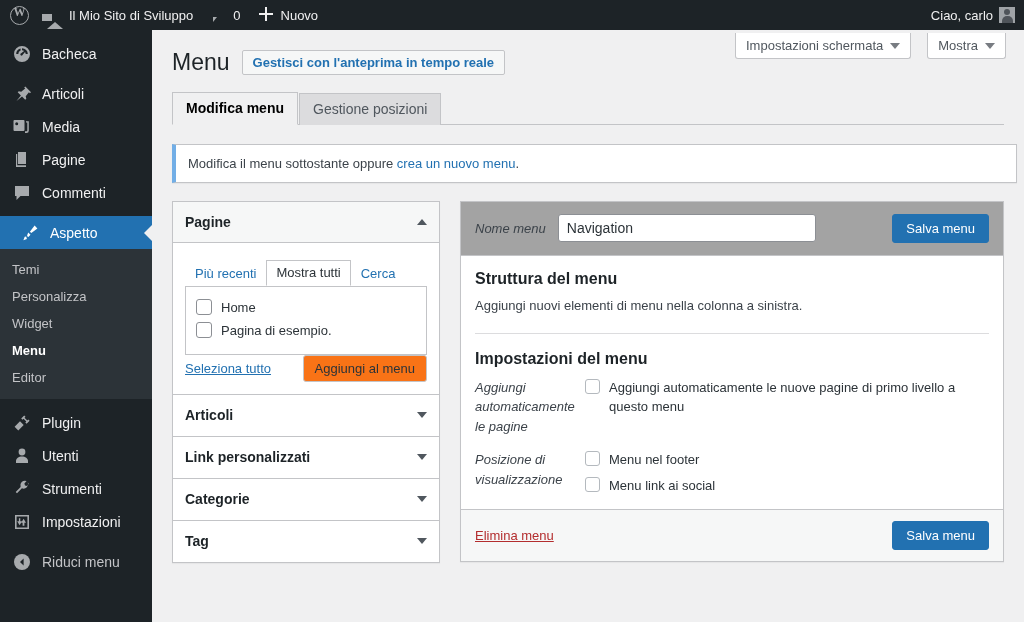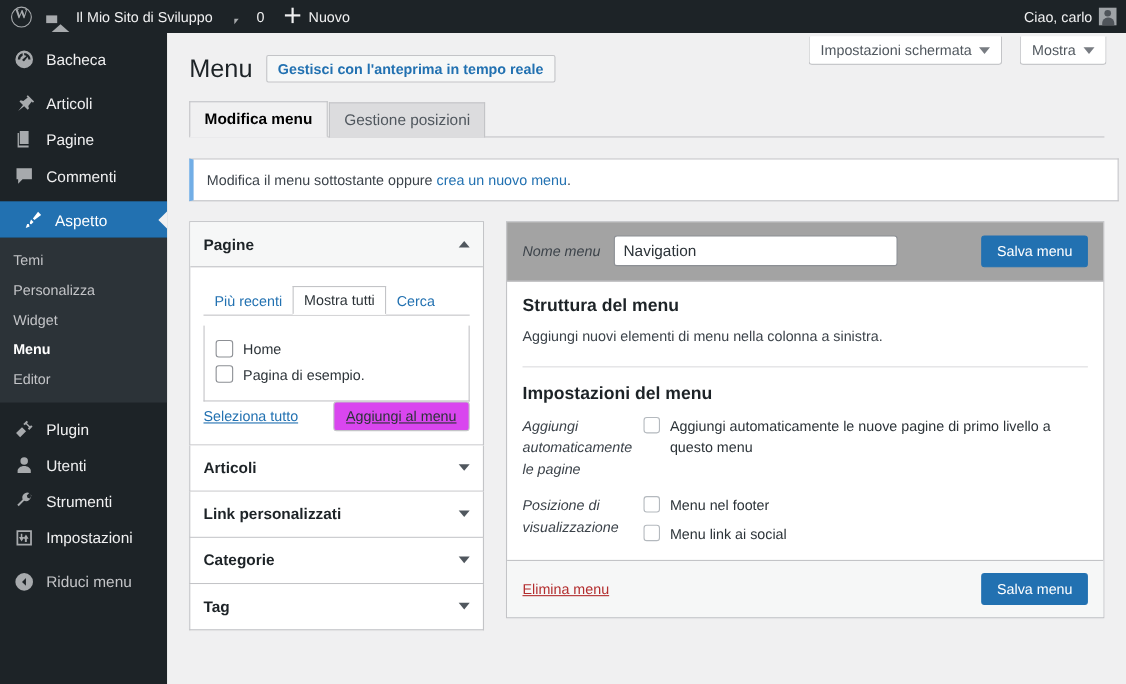--- a/index.html
+++ b/index.html
@@ -201,34 +201,34 @@
     padding: 4px 9px 5px 9px; color: #2271b1;
     border: 1px solid transparent; border-bottom: none;
   }
   .inner-tab.active {
     color: #2c3338; background: #fff;
     border: 1px solid #c3c4c7; border-bottom: 1px solid #fff;
   }
   .checklist {
     border: 1px solid #c3c4c7; border-top: none;
     padding: 10px 10px 12px 10px;
-    background: #fff; margin-top: 10px;
+    background: #fff; margin-top: 0;
   }
   .cb-row { display: flex; align-items: center; gap: 9px; height: 23px; font-size: 13px; color: #2c3338; }
   .cbox {
     width: 16px; height: 16px; flex: 0 0 16px;
     border: 1px solid #8c8f94; border-radius: 3px; background: #fff;
   }
   .select-all-row {
     display: flex; align-items: center; justify-content: space-between;
   }
   .link-blue { color: #2271b1; font-size: 13px; text-decoration: underline; }
   .btn-secondary {
-    background: #d946ef; border: 1px solid #c3c4c7; color: #2c3338;
-    font-size: 13px; padding: 5px 11px; border-radius: 3px; text-decoration: underline;
+    background: #f97316; border: 1px solid #c3c4c7; color: #2c3338;
+    font-size: 13px; padding: 5px 11px; border-radius: 3px;
   }
   .btn-primary {
     background: #2271b1; border: 1px solid #2271b1; color: #fff;
     font-size: 13px; padding: 6px 13px; border-radius: 3px;
   }
 
   .menu-name-bar {
     display: flex; align-items: center; gap: 12px;
     background: #a3a3a3; border-bottom: 1px solid #c3c4c7;
     padding: 12px 14px;
@@ -302,20 +302,28 @@
 
   <div class="menu-row sep-top">
     <span class="menu-icon">
       <svg viewBox="0 0 20 20">
           <path d="M13.3 2.5l-1.1 1.1 1 1-4 3.2-2.4-.6-1.1 1.1 3.2 3.2-4.4 5.5 5.5-4.4 3.2 3.2 1.1-1.1-.6-2.4 3.2-4 1 1 1.1-1.1-5.7-5.7z"></path>
         </svg>
     </span>
     <span>Articoli</span>
   </div>
 
+  <div class="menu-row">
+    <span class="menu-icon">
+      <svg viewBox="0 0 20 20">
+          <path d="M2.5 3h9a1 1 0 011 1v9a1 1 0 01-1 1h-9a1 1 0 01-1-1V4a1 1 0 011-1zm2.2 2.2a1.5 1.5 0 100 3 1.5 1.5 0 000-3zM14 5.5h1.3v7.8a1 1 0 01-.8 1H13V16h1.5a2.3 2.3 0 002.3-2.3V4.2H14v1.3z"></path>
+        </svg>
+    </span>
+    <span>Media</span>
+  </div>
 
   <div class="menu-row">
     <span class="menu-icon">
       <svg viewBox="0 0 20 20">
           <path d="M6 2h8v12H6V2zm-2 2h1.2v11.2H14V17H4V4z"></path>
         </svg>
     </span>
     <span>Pagine</span>
   </div>
 

